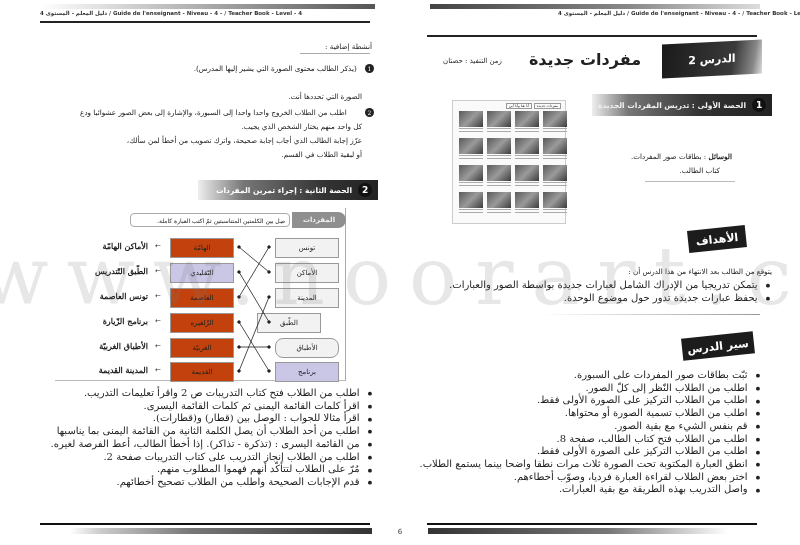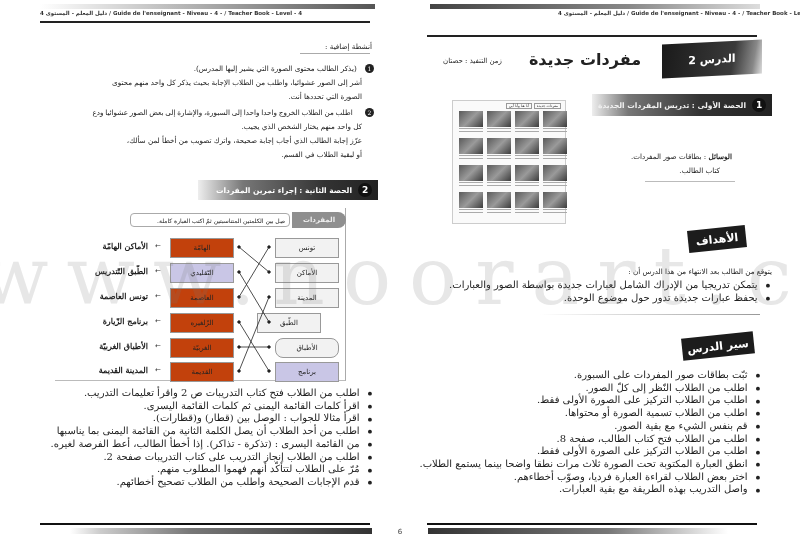--- a/index.html
+++ b/index.html
@@ -37,26 +37,25 @@
   <div class="grad-bar" style="left:40px; top:4px; width:335px; height:5px; background:linear-gradient(90deg,#fff,#bbb 40%,#555);"></div>
   <div class="rule-thin" style="left:40px; top:21px; width:330px; height:2px; background:#222;"></div>
 
   <div class="p rtl" style="right:28px; top:40px; width:330px;">أنشطة إضافية :</div>
   <div class="rule-thin" style="left:300px; top:53px; width:70px; background:#aaa;"></div>
 
   <div class="p rtl" style="right:26px; top:62px; width:340px;">
     <span class="num-circle-sm">1</span>
     <span style="margin-right:6px;">(يذكر الطالب محتوى الصورة التي يشير إليها المدرس).</span>
   </div>
-  <div class="p rtl" style="right:38px; top:76px; width:330px;">أشر إلى الصور عشوائيا، واطلب من الطلاب الإجابة بحيث يذكر كل واحد منهم محتوى</div>
   <div class="p rtl" style="right:38px; top:90px; width:330px;">الصورة التي تحددها أنت.</div>
 
   <div class="p rtl" style="right:26px; top:106px; width:340px;">
     <span class="num-circle-sm">2</span>
-    <span style="margin-right:10px;font-family:Liberation Serif, serif;">اطلب من الطلاب الخروج واحدا واحدا إلى السبورة، والإشارة إلى بعض الصور عشوائيا ودع</span>
+    <span style="margin-right:16px;">اطلب من الطلاب الخروج واحدا واحدا إلى السبورة، والإشارة إلى بعض الصور عشوائيا ودع</span>
   </div>
   <div class="p rtl" style="right:38px; top:120px; width:330px;">كل واحد منهم يختار الشخص الذي يجيب.</div>
   <div class="p rtl" style="right:38px; top:134px; width:330px;">عزّز إجابة الطالب الذي أجاب إجابة صحيحة، واترك تصويب من أخطأ لمن سألك،</div>
   <div class="p rtl" style="right:38px; top:148px; width:330px;">أو لبقية الطلاب في القسم.</div>
 
   <div class="brush rtl" style="left:198px; top:180px; width:180px; height:20px; background:linear-gradient(90deg,#eee,#777 25%,#333 70%,#222); font-size:7.5px; padding-right:6px; box-sizing:border-box; justify-content:flex-start;">
     <span class="num-badge">2</span>
     <span style="margin-right:6px;">الحصة الثانية : إجراء تمرين المفردات</span>
   </div>
 

